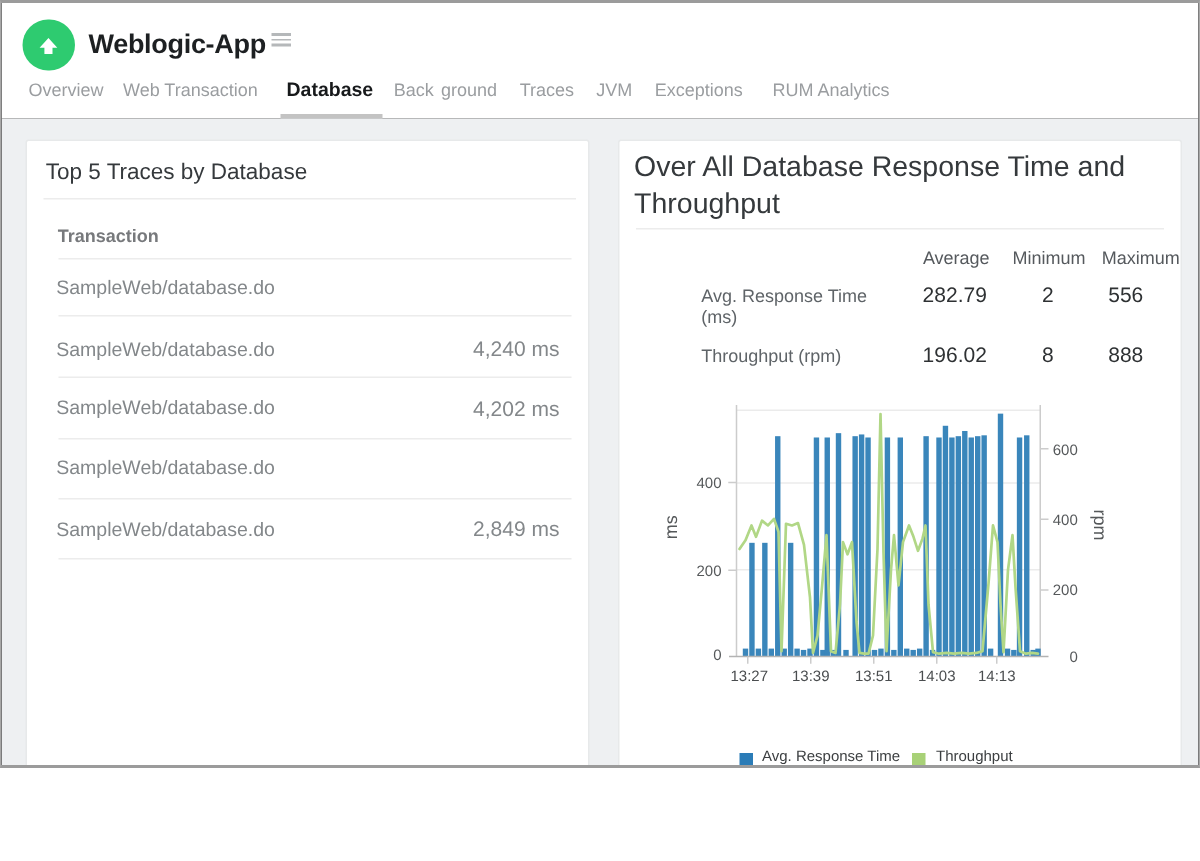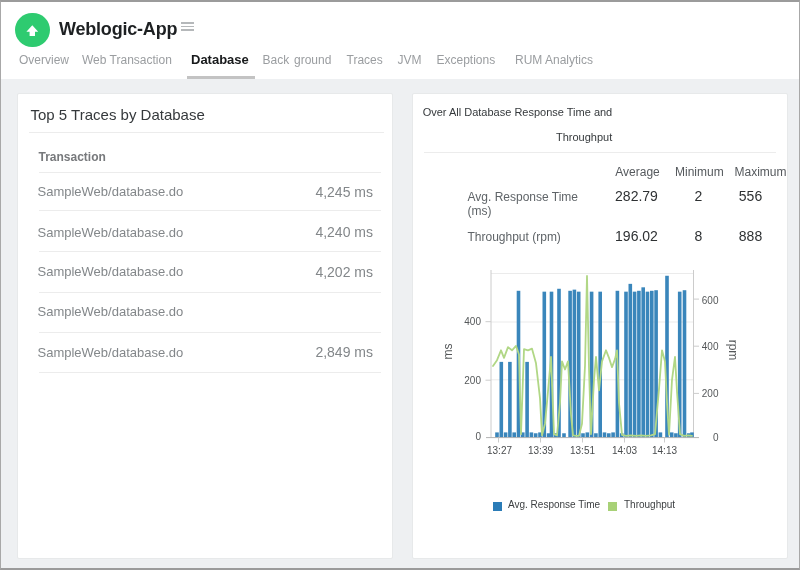--- a/index.html
+++ b/index.html
@@ -1,17 +1,17 @@
 <!DOCTYPE html>
 <html><head>
 <meta charset="utf-8">
 <style>
   * { margin:0; padding:0; box-sizing:border-box; }
   html,body { width:800px; height:574px; font-family:"Liberation Sans", sans-serif; background:#fff; }
-  #frame { position:relative; width:800px; height:570px; border-top:2px solid #9b9b9b; border-bottom:2px solid #9b9b9b; border-left:1px solid #a8a8a8; border-right:1px solid #a8a8a8; overflow:hidden; background:#000000;text-decoration:underline; }
+  #frame { position:relative; width:800px; height:512px; border-top:2px solid #9b9b9b; border-bottom:2px solid #9b9b9b; border-left:1px solid #a8a8a8; border-right:1px solid #a8a8a8; overflow:hidden; background:#000000;text-decoration:underline; }
   .abs { position:absolute; }
   
   #header { position:absolute; left:0; top:0; width:798px; height:76.5px; background:#fff; }
   #logo { position:absolute; left:14px; top:10.5px; width:34.5px; height:34.5px; border-radius:50%; background:#2ecb70; }
   #logo svg { position:absolute; left:0; top:0; }
   #apptitle { position:absolute; left:58px; top:16.5px; font-size:18px; font-weight:bold; color:#1d2022; letter-spacing:-0.2px; }
   .hline { position:absolute; left:180px; width:13px; height:1.5px; background:#b5b8ba; }
   .tab { position:absolute; top:51px; font-size:12px; color:#9a9da0; white-space:nowrap; }
   .tab.active { color:#17191b; font-weight:bold; font-size:13px; }
   #underline { position:absolute; left:186px; top:73.5px; width:68px; height:3px; background:#c3c3c3; }
@@ -57,36 +57,35 @@
     <div class="tab" style="left:514px">RUM Analytics</div>
     <div id="underline"></div>
   </div>
   <div id="content">
     <div class="card" id="card1">
       <div class="cardtitle" style="left:12.5px; top:11.7px;">Top 5 Traces by Database</div>
       <div class="sep" style="left:11px; right:8px; top:38px;"></div>
       <div class="th" style="left:20.5px; top:56px;">Transaction</div>
       <div class="sep" style="left:21px; right:11px; top:78px;"></div>
       <div class="td" style="left:19.5px; top:90.3px;">SampleWeb/database.do</div>
-      <div class="td tdr" style="left:200px; top:90.0px; width:155px; font-size:14px;">4,245 ms</div>
       <div class="sep" style="left:21px; right:11px; top:116px;"></div>
       <div class="td" style="left:19.5px; top:130.7px;">SampleWeb/database.do</div>
       <div class="td tdr" style="left:200px; top:130.4px; width:155px; font-size:14px;">4,240 ms</div>
       <div class="sep" style="left:21px; right:11px; top:156.8px;"></div>
       <div class="td" style="left:19.5px; top:170.1px;">SampleWeb/database.do</div>
       <div class="td tdr" style="left:200px; top:169.8px; width:155px; font-size:14px;">4,202 ms</div>
       <div class="sep" style="left:21px; right:11px; top:197.6px;"></div>
       <div class="td" style="left:19.5px; top:209.9px;">SampleWeb/database.do</div>
       <div class="sep" style="left:21px; right:11px; top:237.5px;"></div>
       <div class="td" style="left:19.5px; top:250.7px;">SampleWeb/database.do</div>
       <div class="td tdr" style="left:200px; top:250.4px; width:155px; font-size:14px;">2,849 ms</div>
       <div class="sep" style="left:21px; right:11px; top:278.2px;"></div>
     </div>
     <div class="card" id="card2">
-      <div class="cardtitle" style="left:9.7px; top:6.3px; font-size:11px; line-height:24.4px;text-align:right;">Over All Database Response Time and<br>Throughput</div>
+      <div class="cardtitle" style="left:9.7px; top:6.3px; font-size:19px; line-height:24.4px;">Over All Database Response Time and<br>Throughput</div>
       <div class="sep" style="left:11px; right:11px; top:58px;"></div>
       <div class="sh" style="left:202px; top:70.7px; width:45px; text-align:center;">Average</div>
       <div class="sh" style="left:262px; top:70.7px; width:46px; text-align:center;">Minimum</div>
       <div class="sh" style="left:321.5px; top:70.7px;">Maximum</div>
       <div class="slabel" style="left:54.5px; top:96.2px;">Avg. Response Time</div>
       <div class="slabel" style="left:54.5px; top:110.2px;">(ms)</div>
       <div class="snum" style="left:193px; top:94.4px; width:61px;">282.79</div>
       <div class="snum" style="left:263px; top:94.4px; width:45px;">2</div>
       <div class="snum" style="left:307px; top:94.4px; width:61px;">556</div>
       <div class="slabel" style="left:54.5px; top:135.6px;">Throughput (rpm)</div>

